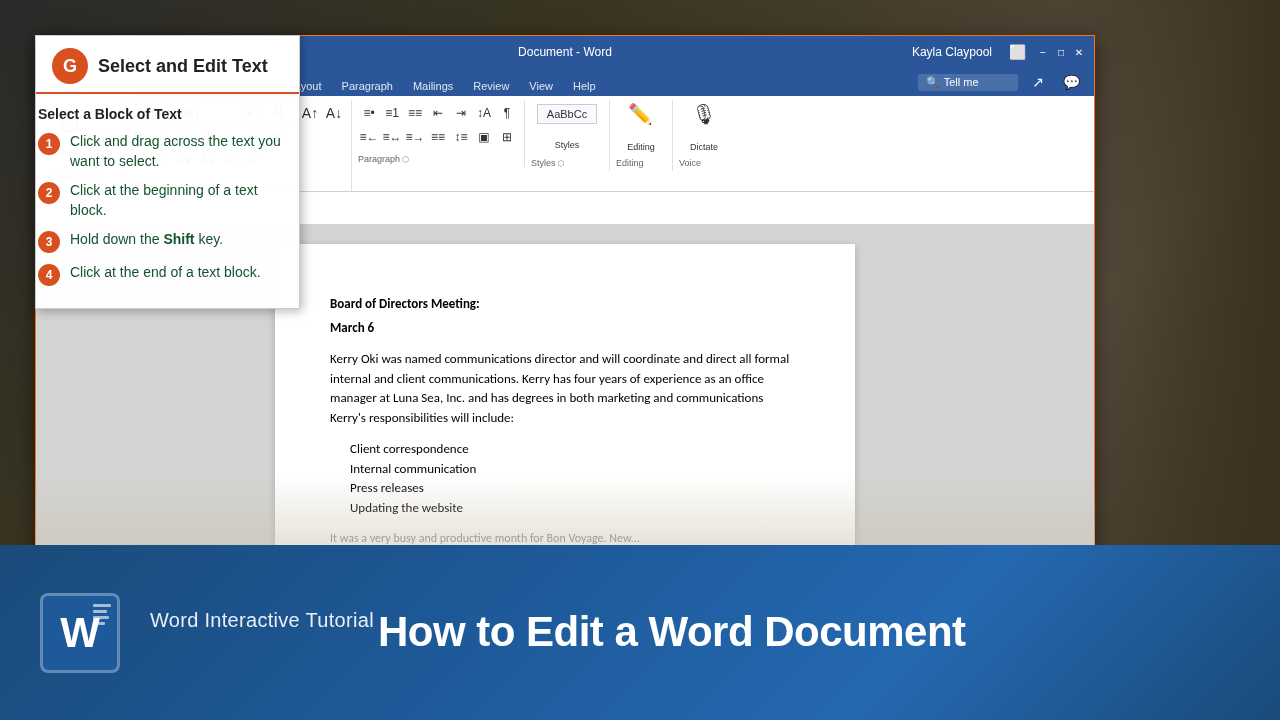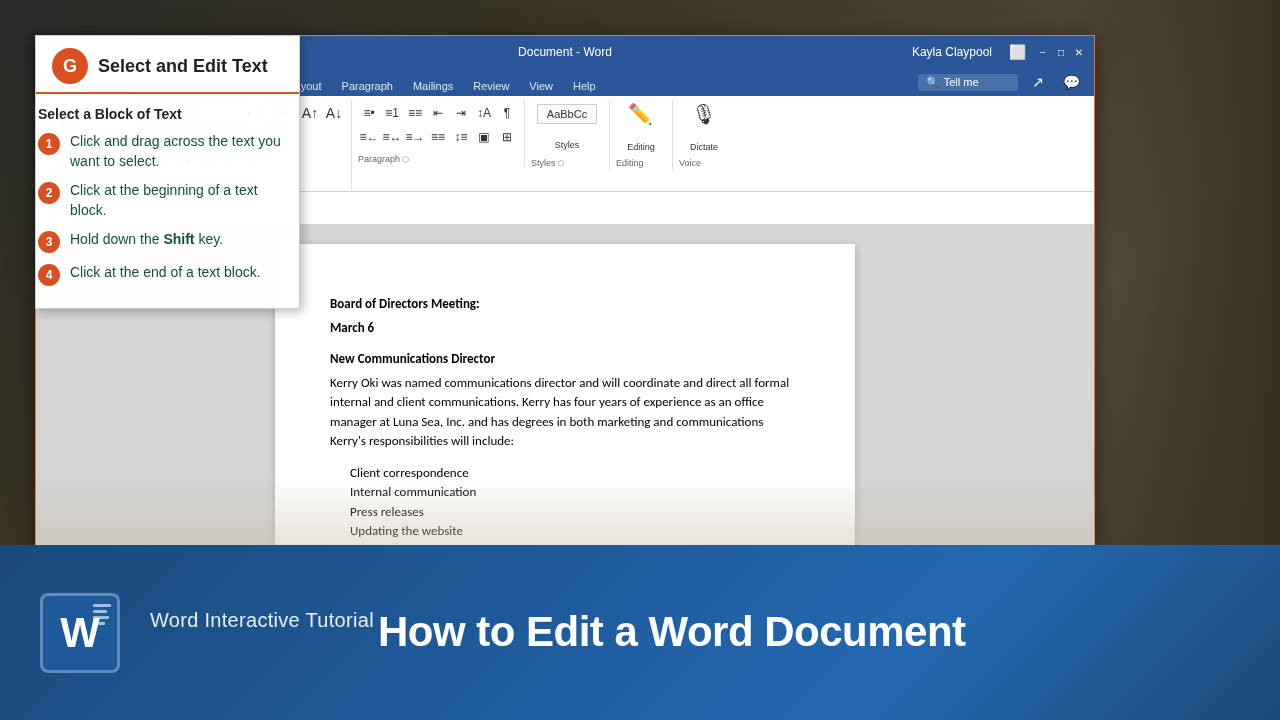--- a/index.html
+++ b/index.html
@@ -677,21 +677,20 @@
 
     </div>
 
     <div class="doc-area">
       <div class="doc-page">
         <div class="doc-section">
           <div class="doc-heading">Board of Directors Meeting:</div>
           <div class="doc-heading">March 6</div>
         </div>
         <div class="doc-section">
-          <div class="doc-heading">New Communications Director</div>
           <div>Kerry Oki was named communications director and will coordinate and direct all formal internal and client communications. Kerry has four years of experience as an office manager at Luna Sea, Inc. and has degrees in both marketing and communications Kerry's responsibilities will include:</div>
         </div>
         <div class="doc-section">
           <div class="doc-list-item">Client correspondence</div>
           <div class="doc-list-item">Internal communication</div>
           <div class="doc-list-item">Press releases</div>
           <div class="doc-list-item">Updating the website</div>
         </div>
         <div style="color:#888;font-size:12px">It was a very busy and productive month for Bon Voyage. New...</div>
       </div>

